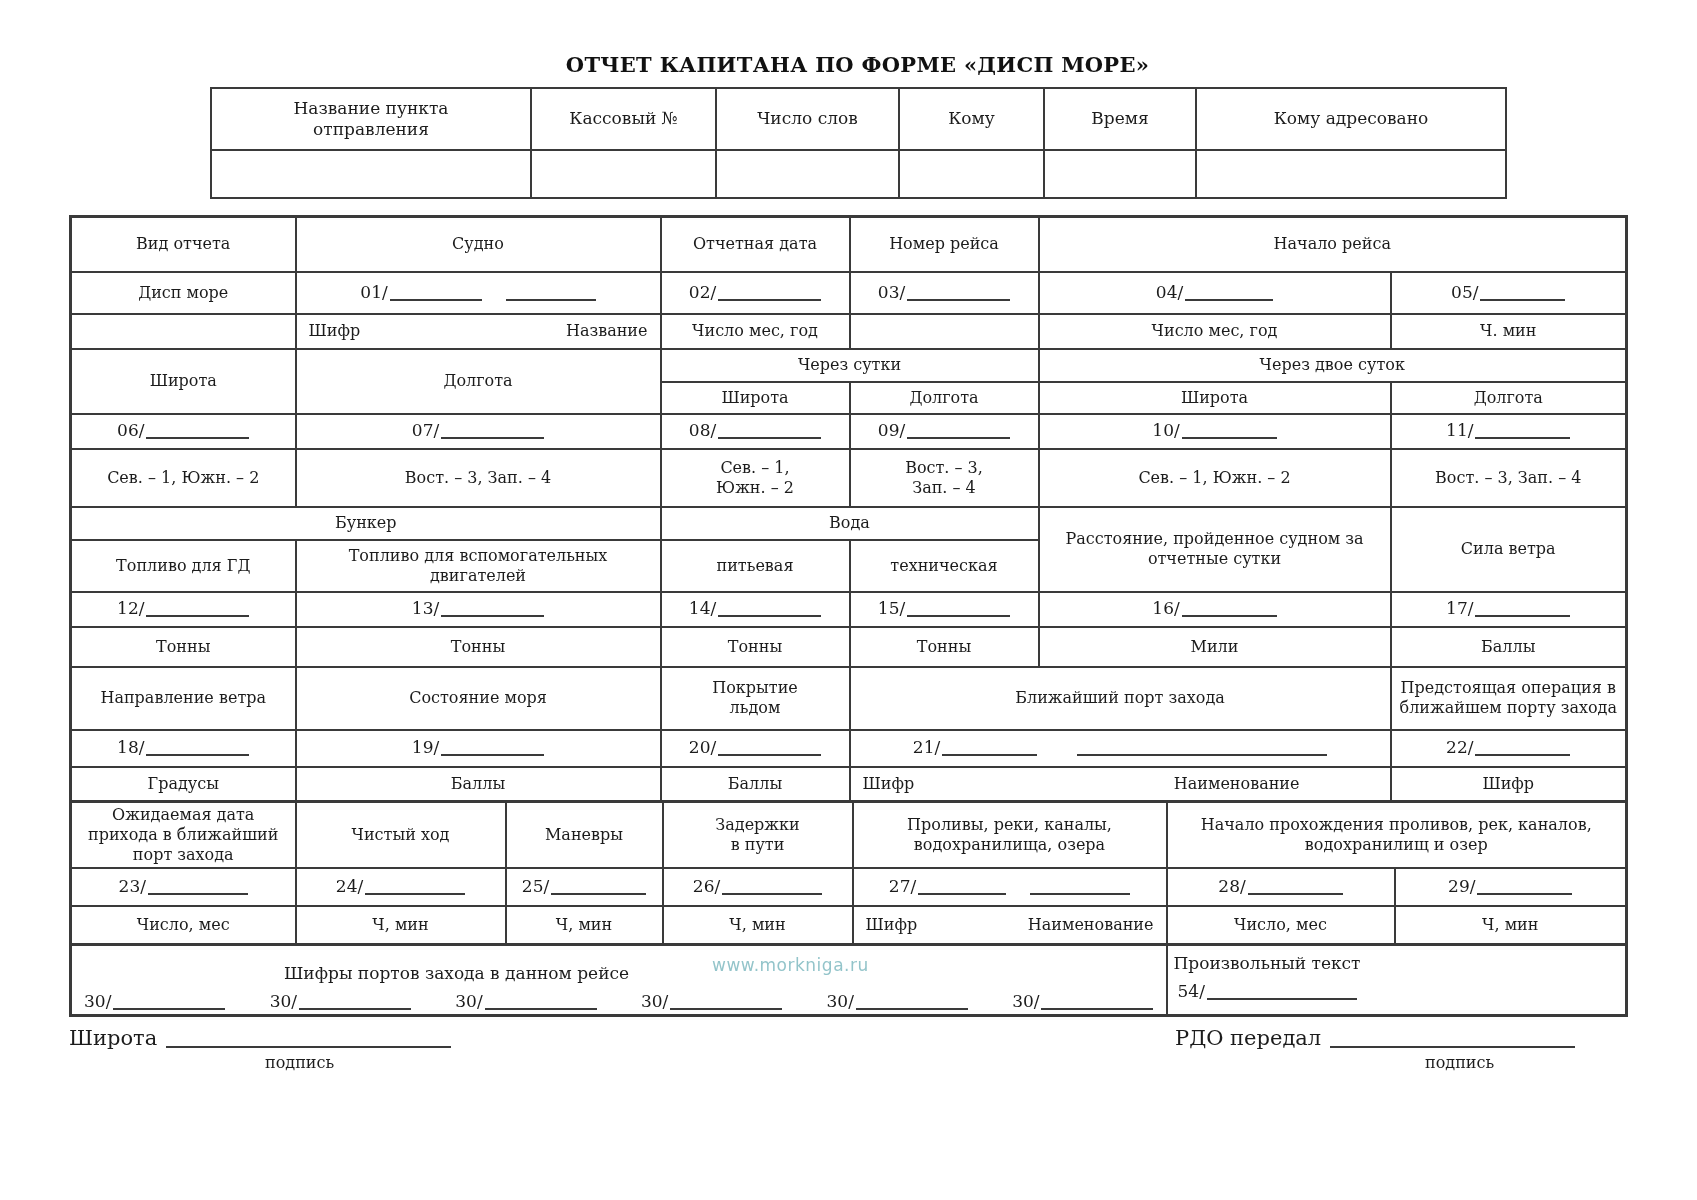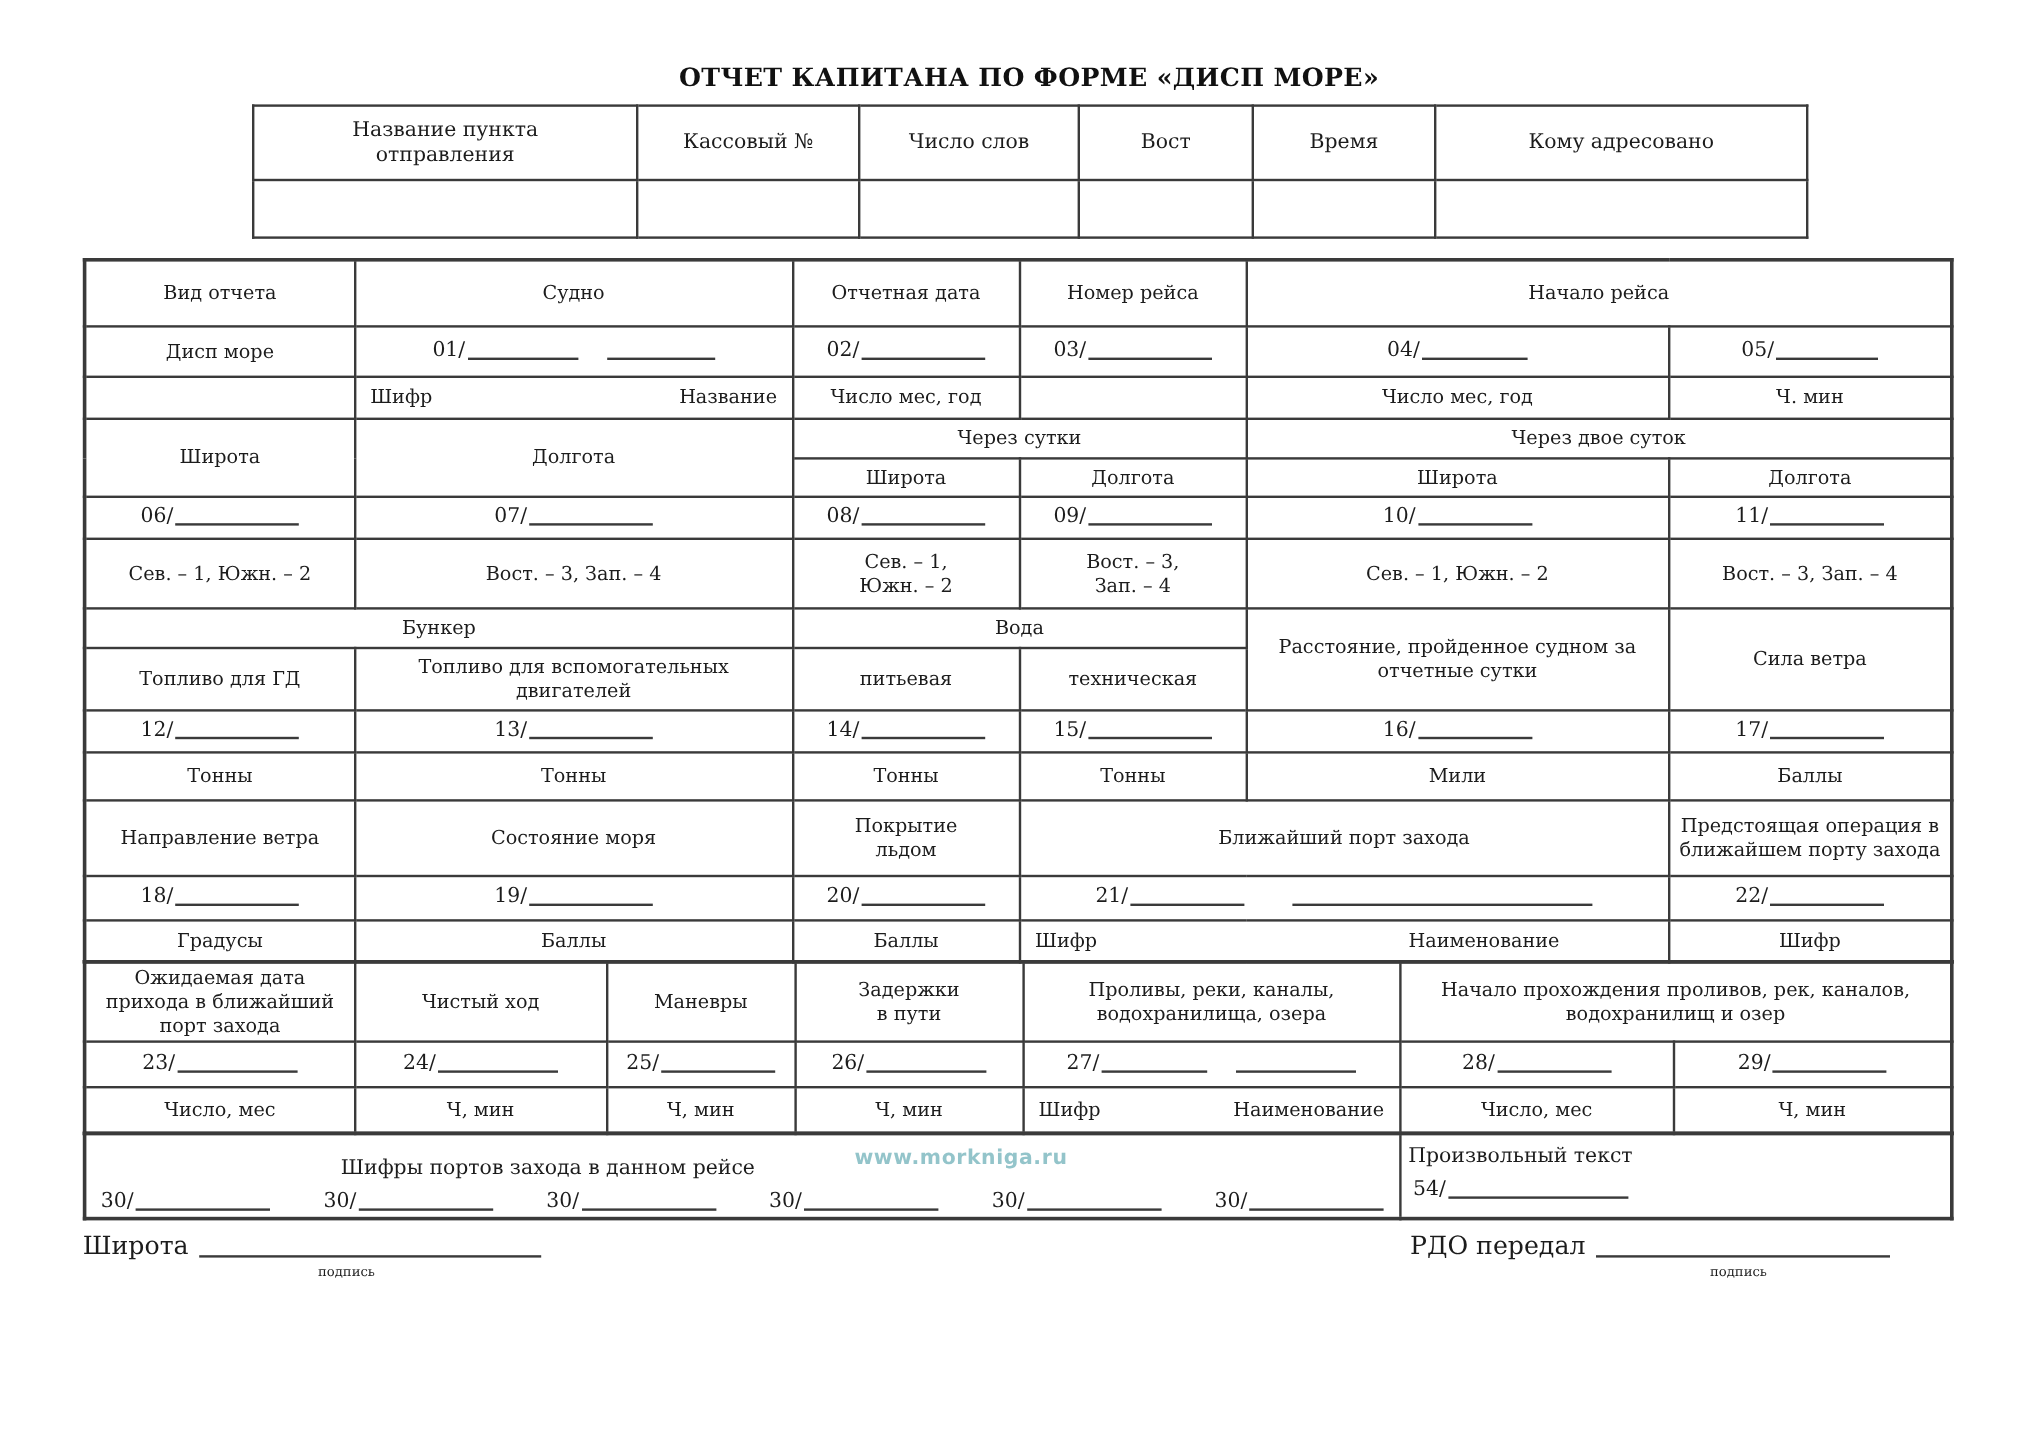--- a/index.html
+++ b/index.html
@@ -36,29 +36,29 @@
   }
   .between{display:flex;justify-content:space-between;align-items:center;padding:0 6px;}
   .narrow{display:inline-block;max-width:104px;}
   .narrow2{display:inline-block;max-width:96px;}
 
   .ports-td{vertical-align:top;position:relative;}
   .ports-header{width:70%;text-align:center;margin-top:15px;font-size:17px;}
   .watermark{
     position:absolute;left:640px;top:9px;
     font-family:"DejaVu Sans","Liberation Sans",sans-serif;
-    font-weight:bold;font-size:17px;color:rgba(128,186,193,.85);letter-spacing:.5px;
+    font-weight:normal;font-size:17px;color:rgba(128,186,193,.85);letter-spacing:.5px;
   }
   .ports-codes{display:flex;justify-content:space-between;padding:0 6px;margin-top:7px;}
   .free-header{text-align:left;margin-top:5px;font-size:17px;}
   .free-field{text-align:left;padding-left:4px;margin-top:7px;}
 
   .footer{position:relative;width:1697px;height:90px;margin-top:9px;font-size:21px;}
   .sig-block{position:absolute;top:0;white-space:nowrap;}
-  .sig-sub{font-size:11px;margin-top:3px;white-space:nowrap;}
+  .sig-sub{font-size:16px;margin-top:3px;white-space:nowrap;}
 </style>
 </head>
 <body>
 
 <div class="page">
 
   <div class="title">ОТЧЕТ КАПИТАНА ПО ФОРМЕ «ДИСП МОРЕ»</div>
 
   <table class="toptbl">
     <colgroup>
@@ -67,21 +67,21 @@
         <col style="width:183px">
         <col style="width:145px">
         <col style="width:152px">
         <col style="width:310px">
       </colgroup>
     <tbody>
         <tr style="height:62px">
       <td><span class="narrow" style="max-width:190px">Название пункта отправления</span></td>
       <td>Кассовый №</td>
       <td>Число слов</td>
-      <td>Вост</td>
+      <td>Кому</td>
       <td>Время</td>
       <td>Кому адресовано</td>
     </tr>
     <tr style="height:48px">
       <td></td>
       <td></td>
       <td></td>
       <td></td>
       <td></td>
       <td></td>

